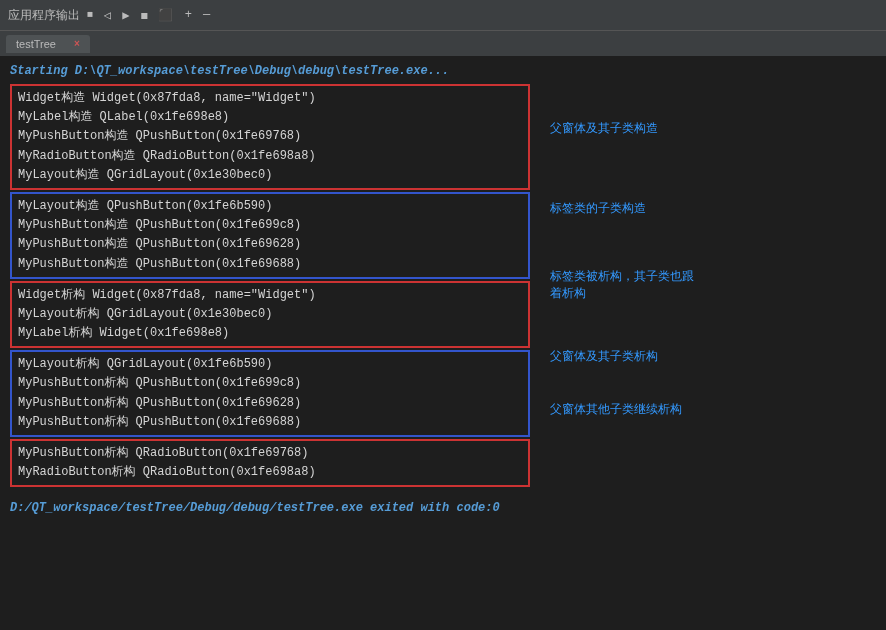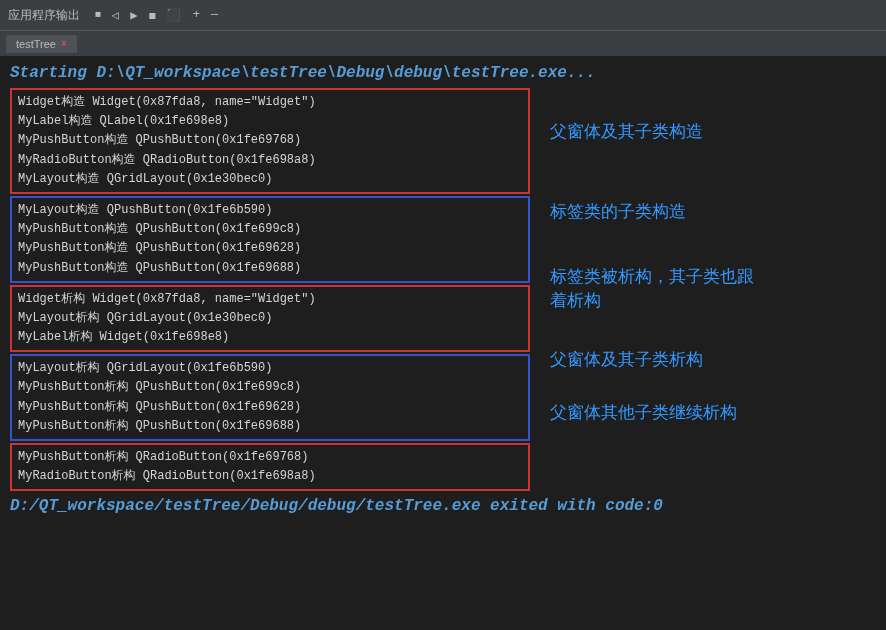--- a/index.html
+++ b/index.html
@@ -12,21 +12,20 @@
       overflow: hidden;
     }
 
     
     .toolbar {
       background: #3c3f41;
       display: flex;
       align-items: center;
       height: 30px;
       padding: 0 8px;
-      gap: 8px;
     }
     .toolbar-title {
       color: #bbbbbb;
       font-size: 12px;
       font-family: Arial, sans-serif;
     }
     .toolbar-icons {
       display: flex;
       align-items: center;
       gap: 5px;
@@ -50,42 +49,42 @@
     }
     .tab {
       background: #4e5254;
       color: #bbbbbb;
       font-size: 11px;
       font-family: Arial, sans-serif;
       padding: 3px 10px;
       border-radius: 3px 3px 0 0;
       display: flex;
       align-items: center;
-      gap: 5px;
+      gap: 18px;
       cursor: pointer;
     }
     .tab .tab-close {
       color: #cc5555;
       font-size: 10px;
       font-weight: bold;
     }
 
     
     .main {
       background: #1e1e1e;
       padding: 8px 10px;
       height: calc(630px - 56px);
       overflow-y: auto;
       position: relative;
     }
 
     
     .starting-line {
       color: #569cd6;
-      font-size: 16px;
+      font-size: 12px;
       font-weight: bold;
       margin-bottom: 6px;
       font-style: italic;
     }
 
     
     .content-layout {
       display: flex;
       gap: 0;
     }
@@ -122,32 +121,32 @@
       white-space: nowrap;
     }
 
     
     .annotation {
       display: flex;
       align-items: center;
     }
     .annotation-text {
       color: #3399ff;
-      font-size: 17px;
+      font-size: 12px;
       font-family: 'SimSun', 'STSong', serif;
       font-weight: normal;
       line-height: 1.4;
     }
 
     
     .status-line {
       color: #569cd6;
-      font-size: 16px;
+      font-size: 12px;
       font-weight: bold;
-      margin-top: 4px;
+      margin-top: 12px;
       font-style: italic;
     }
 
   </style>
 </head>
 <body>
 
 <div class="toolbar">
   <span class="toolbar-title">应用程序输出</span>
   <div class="toolbar-icons">

